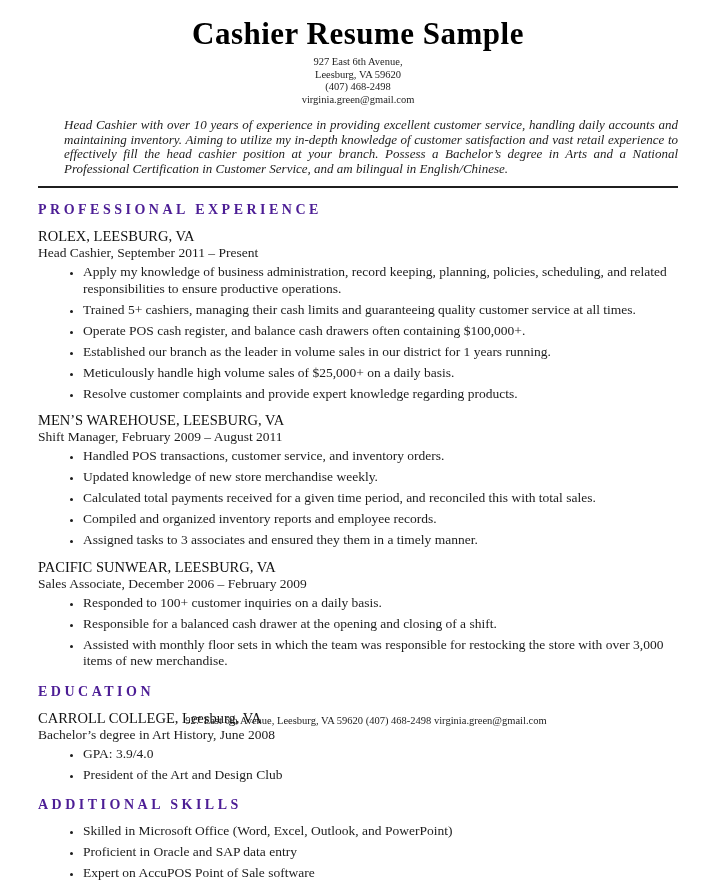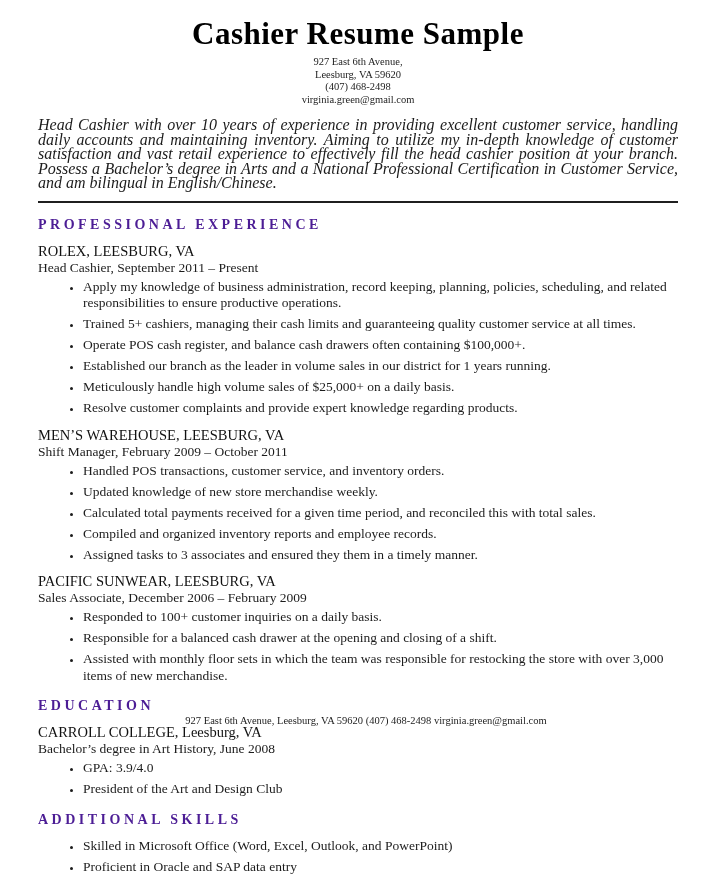--- a/index.html
+++ b/index.html
@@ -27,24 +27,25 @@
   }
   .contact-block {
     text-align: center;
     font-size: 10.5px;
     line-height: 12.5px;
     color: #1c1c1c;
     margin-bottom: 12px;
   }
   .summary {
     font-style: italic;
-    font-size: 16px;
+    font-size: 13px;
     line-height: 14.6px;
     text-align: justify;
     margin-bottom: 10px;
+    margin-left: 26px;
   }
   .divider {
     border: none;
     border-top: 2px solid #1f1f1f;
     margin: 0 0 4px 0;
   }
   .section { margin-top: 14px; }
   .section-heading {
     font-size: 14px;
     font-weight: bold;
@@ -109,21 +110,21 @@
             <li>Apply my knowledge of business administration, record keeping, planning, policies, scheduling, and related responsibilities to ensure productive operations.</li>
             <li>Trained 5+ cashiers, managing their cash limits and guaranteeing quality customer service at all times.</li>
             <li>Operate POS cash register, and balance cash drawers often containing $100,000+.</li>
             <li>Established our branch as the leader in volume sales in our district for 1 years running.</li>
             <li>Meticulously handle high volume sales of $25,000+ on a daily basis.</li>
             <li>Resolve customer complaints and provide expert knowledge regarding products.</li>
           </ul>
         </div>
         <div class="entry">
           <div class="company">MEN’S WAREHOUSE, LEESBURG, VA</div>
-          <div class="role">Shift Manager, February 2009 – October 2011</div>
+          <div class="role">Shift Manager, February 2009 – August 2011</div>
           <ul class="bullets">
             <li>Handled POS transactions, customer service, and inventory orders.</li>
             <li>Updated knowledge of new store merchandise weekly.</li>
             <li>Calculated total payments received for a given time period, and reconciled this with total sales.</li>
             <li>Compiled and organized inventory reports and employee records.</li>
             <li>Assigned tasks to 3 associates and ensured they them in a timely manner.</li>
           </ul>
         </div>
         <div class="entry">
           <div class="company">PACIFIC SUNWEAR, LEESBURG, VA</div>

